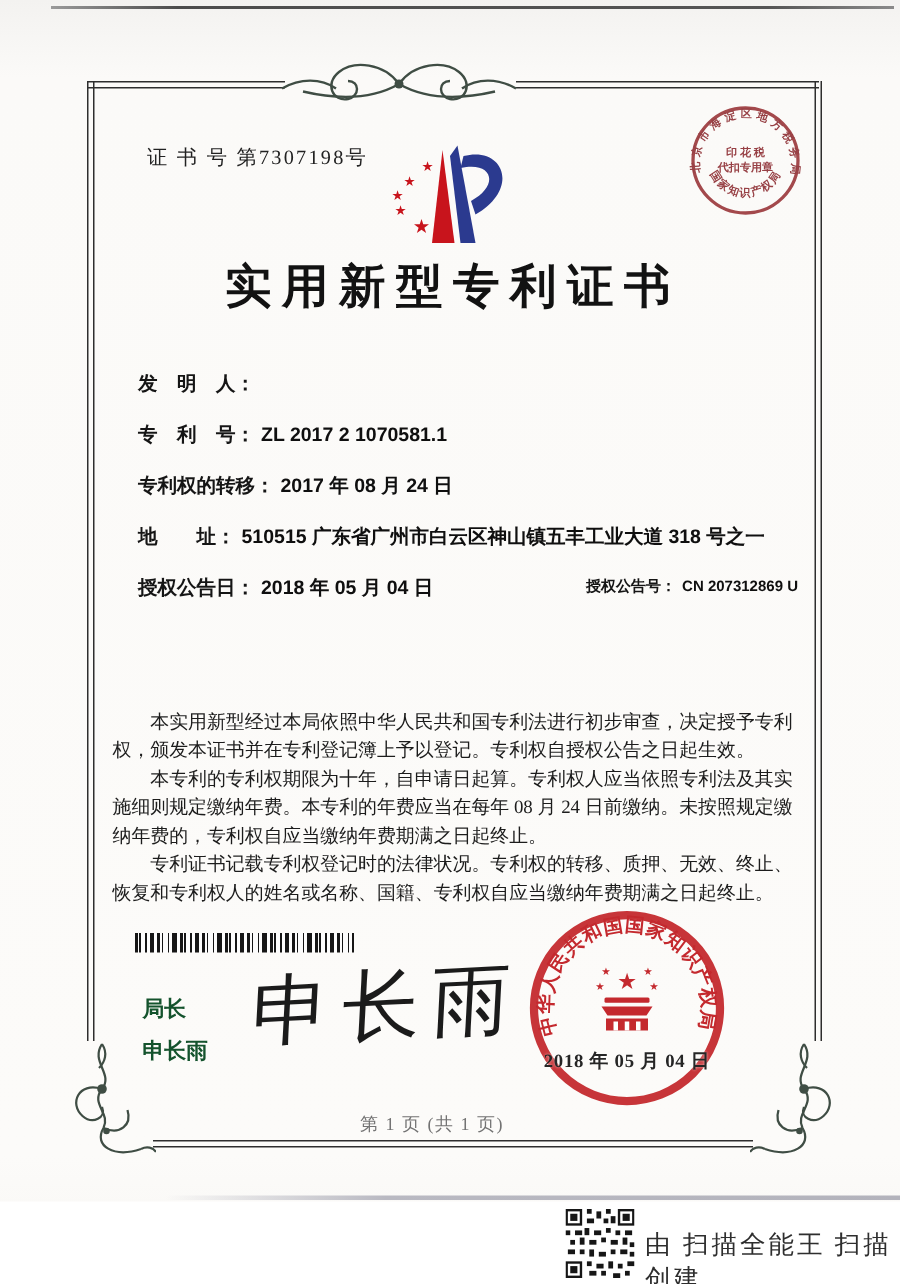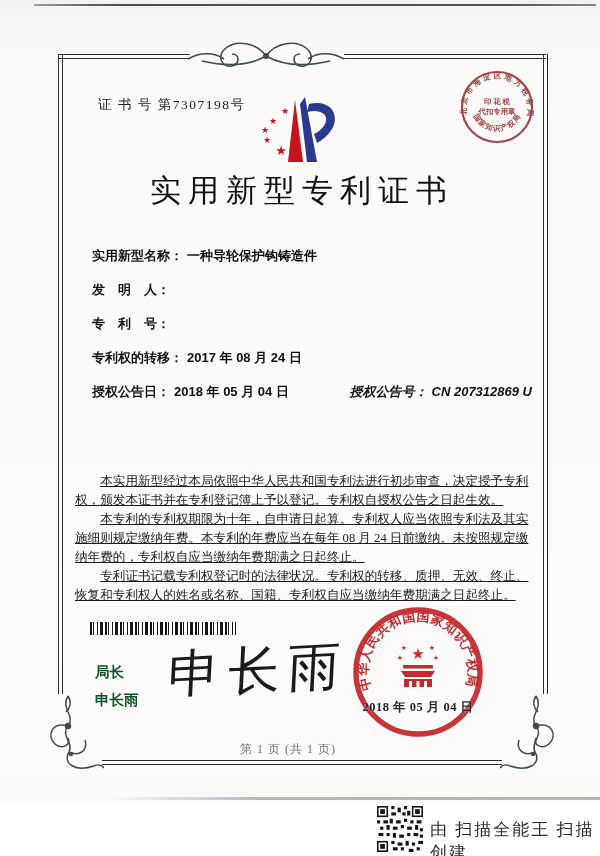--- a/index.html
+++ b/index.html
@@ -22,29 +22,29 @@
   .ornament-top{left:186px;top:38px;width:160px;height:36px;}
   .ornament-bl{left:38px;top:694px;width:66px;height:84px;}
   .ornament-br{left:500px;top:694px;width:66px;height:84px;transform:scaleX(-1);}
   
   .cert-no{left:77px;top:96px;font-size:13.5px;letter-spacing:1.5px;color:#222;margin-left:21px;}
   
   .tax-stamp{left:459px;top:69px;width:76px;height:76px;opacity:.92;}
   
   .logo{left:254px;top:92px;width:92px;height:78px;}
   
-  .title{left:58px;top:170px;width:488px;text-align:center;font-size:31px;font-weight:400;letter-spacing:7px;color:#121212;}
+  .title{left:58px;top:170px;width:488px;text-align:center;font-size:31px;font-weight:700;letter-spacing:7px;color:#121212;}
   
   .fields{left:92px;top:247px;width:440px;font-family:"Liberation Sans","DejaVu Sans",sans-serif;}
   .frow{display:flex;align-items:flex-start;line-height:18px;margin-bottom:16px;font-size:13px;}
   .flabel{font-weight:600;white-space:nowrap;color:#151515;}
   .fvalue{font-weight:700;color:#0f0f0f;margin-left:4px;max-width:358px;}
-  .grant-right{margin-left:auto;display:flex;font-size:13px;font-style:italic;}
-  
-  .paras{left:75px;top:472px;width:455px;font-size:12.6px;line-height:19px;color:#1c1c1c;text-decoration:underline;}
+  .grant-right{margin-left:auto;display:flex;font-size:10px;}
+  
+  .paras{left:75px;top:472px;width:455px;font-size:12.6px;line-height:19px;color:#1c1c1c;}
   .paras p{margin:0;text-indent:2em;}
   
   .barcode{left:90px;top:622px;width:146px;height:13px;
     background:repeating-linear-gradient(90deg,#161616 0 2px,#fdfdfd 2px 3px,#161616 3px 4px,#fdfdfd 4px 7px,#161616 7px 8px,#fdfdfd 8px 10px,#161616 10px 13px,#fdfdfd 13px 15px);}
   
   .director{left:95px;top:663px;font-family:"Liberation Sans","DejaVu Sans",sans-serif;font-size:14.5px;font-weight:700;color:#14532d;}
   .director .name{margin-top:9px;}
   
   .signature{left:168px;top:636px;font-size:52px;color:#1b1b1b;letter-spacing:8px;transform:rotate(-3deg) skewX(-6deg);font-weight:400;}
   
@@ -136,32 +136,33 @@
   <g fill="#2b3a8f">
     <polygon points="51,5 63,70 53,70 46,12"></polygon>
     <path d="M55,12 C82,5 93,34 63,51 L60,42 C79,32 75,15 53,20 Z"></path>
   </g>
 </svg>
 
 <div class="abs title">实用新型专利证书</div>
 
 <div class="abs fields">
   <div class="frow">
-    <span class="flabel">实用新型名称：</span>
-    <span class="fvalue">一种导轮保护钩铸造件</span>
-  </div>
-  <div class="frow">
     <span class="flabel">发　明　人：</span>
   </div>
   <div class="frow">
     <span class="flabel">专　利　号：</span>
+    <span class="fvalue">ZL 2017 2 1070581.1</span>
   </div>
   <div class="frow">
     <span class="flabel">专利权的转移：</span>
     <span class="fvalue">2017 年 08 月 24 日</span>
+  </div>
+  <div class="frow">
+    <span class="flabel">地　　址：</span>
+    <span class="fvalue">510515 广东省广州市白云区神山镇五丰工业大道 318 号之一</span>
   </div>
   <div class="frow">
     <span class="flabel">授权公告日：</span>
     <span class="fvalue">2018 年 05 月 04 日</span>
     <span class="grant-right">
       <span class="flabel">授权公告号：</span>
       <span class="fvalue">CN 207312869 U</span>
     </span>
   </div>
 </div>

